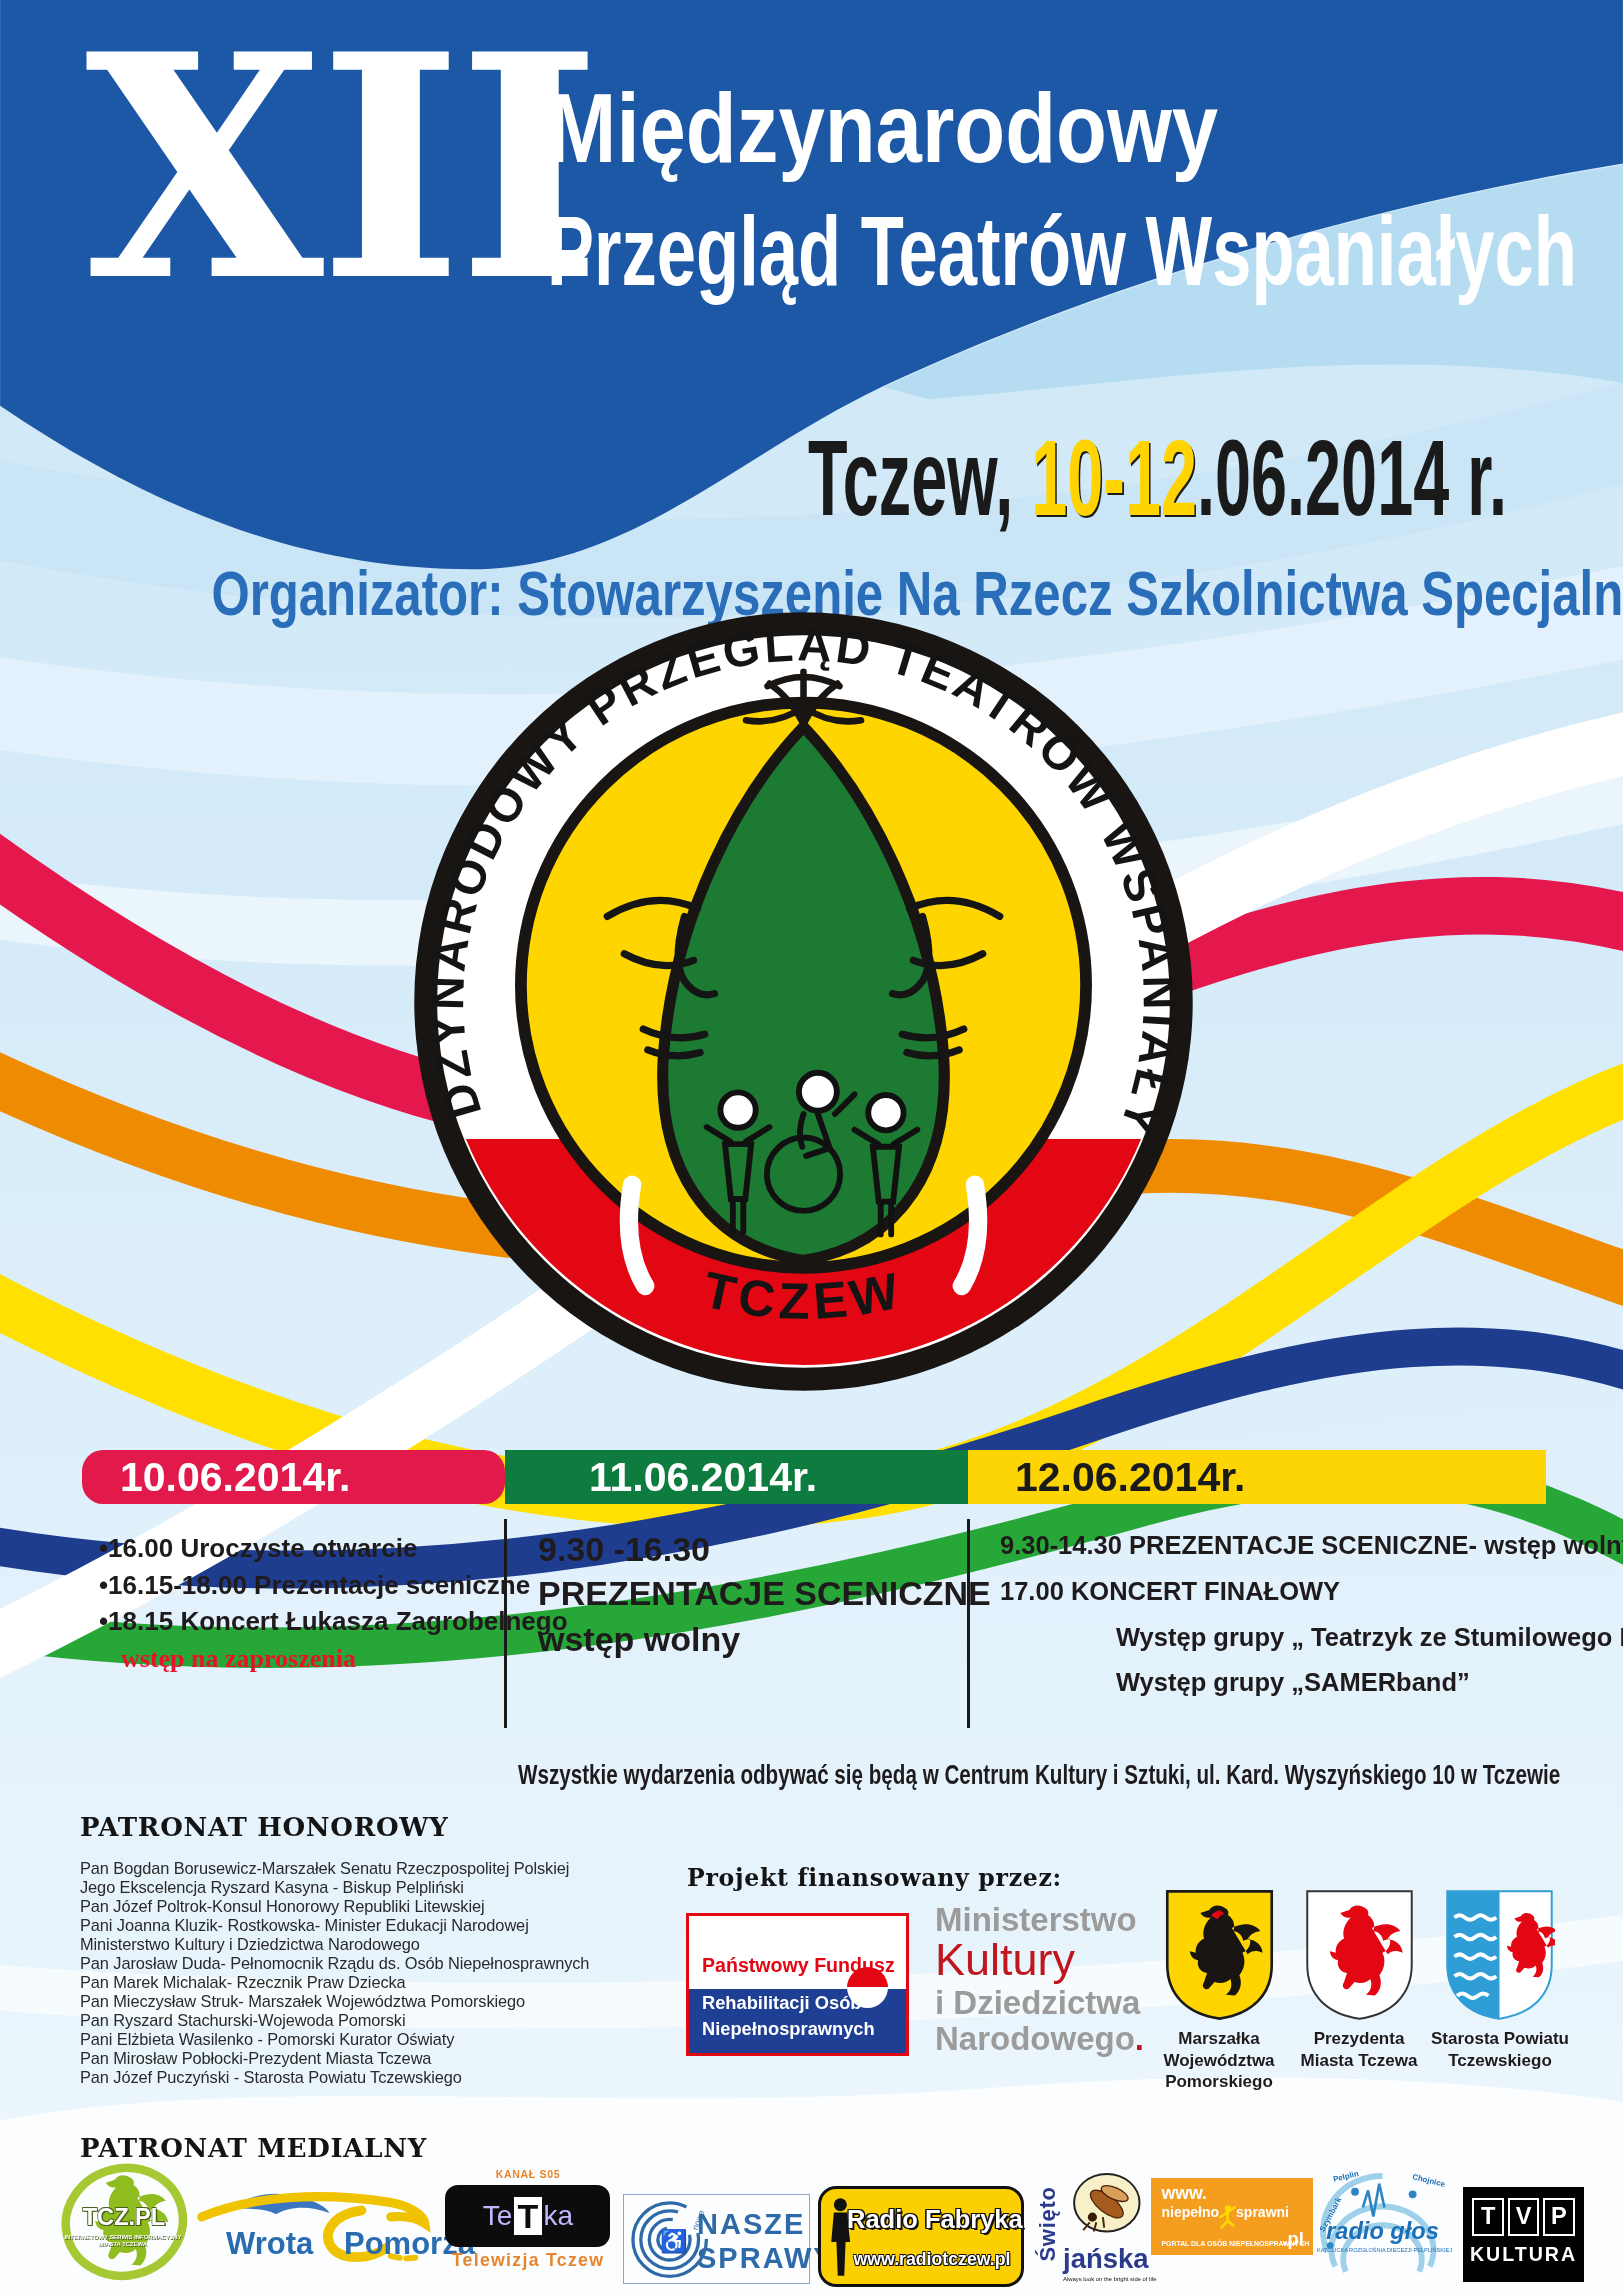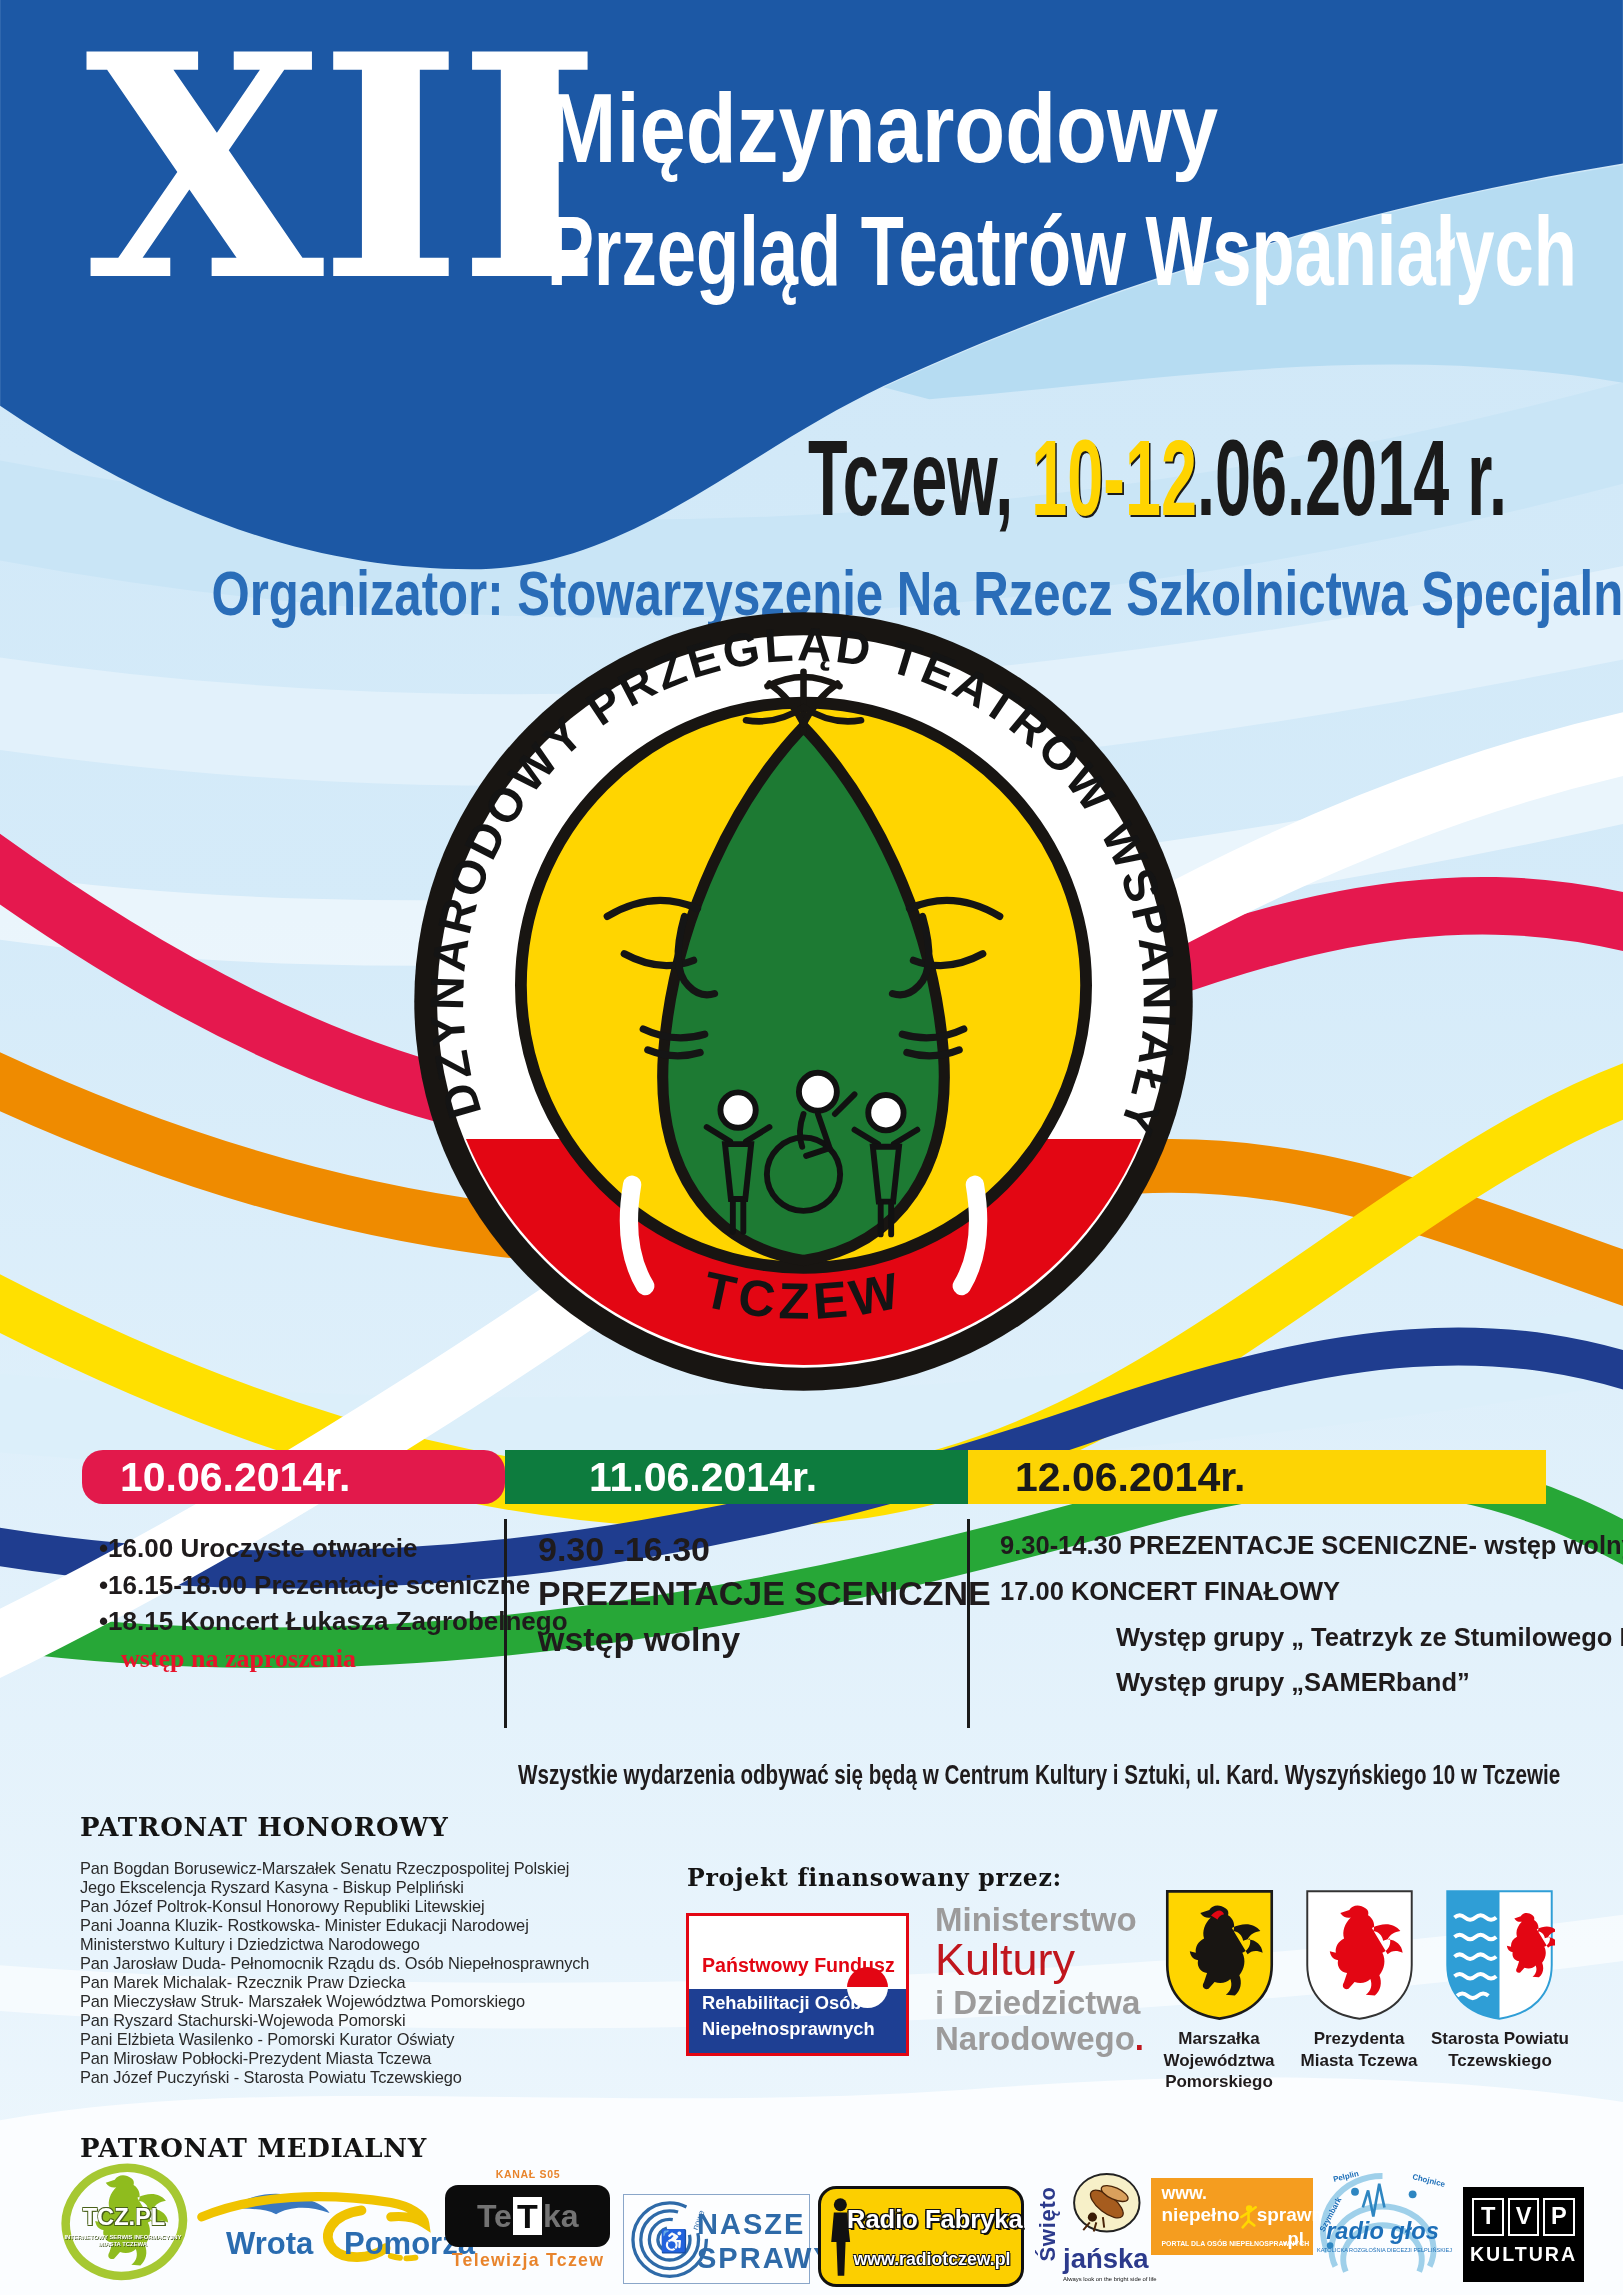--- a/index.html
+++ b/index.html
@@ -80,39 +80,39 @@
   
   .logoBox{box-sizing:border-box;}
   .tcz-name{position:absolute; left:0; top:41px; width:100%; text-align:center; color:#fff; font-weight:bold; font-size:23.6px;
     text-shadow:1.3px 1.3px 0 #49611a,-0.7px -0.7px 0 #49611a,0.7px -0.7px 0 #49611a,-0.7px 0.7px 0 #49611a;}
   .tcz-sub{position:absolute; left:3.9px; top:71px; width:118px; text-align:center; color:#fff; font-weight:bold; font-size:5.9px; line-height:7.2px;
     text-shadow:0.7px 0.7px 0 #3c501a; white-space:pre-line;}
   .wrota-word{position:absolute; top:43px; color:#2a6cb0; font-weight:bold; font-size:31px;}
   .tetka-kanal{position:absolute; top:0; width:100%; text-align:center; color:#e8842c; font-weight:bold; font-size:10.5px; letter-spacing:0.7px;}
   .tetka-box{position:absolute; left:1.3px; top:17px; width:165px; height:62px; background:#0c0c0c; border-radius:13px;
     display:flex; align-items:center; justify-content:center;}
-  .tetka-te,.tetka-ka{color:#737373; font-weight:bold; font-size:32px;}
+  .tetka-te,.tetka-ka{color:#c4b5fd; font-weight:normal; font-size:28px;}
   .tetka-t{color:#0c0c0c; background:#fff; font-weight:bold; font-size:34px; padding:0 3.9px; margin:0 1.3px; line-height:38px;}
   .tetka-sub{position:absolute; top:82px; width:100%; text-align:center; color:#e8842c; font-weight:bold; font-size:17.7px; letter-spacing:1.3px;}
   .nasze{border:1.3px solid #8aa6c9; background:#fdfeff;}
   .nasze-n1{position:absolute; left:73px; top:13px; color:#2e6aa8; font-size:29px; letter-spacing:2px; font-weight:bold;}
   .nasze-n2{position:absolute; left:73px; top:47px; color:#2e6aa8; font-size:29px; letter-spacing:2px; font-weight:bold;}
   .nasze-nowe{position:absolute; left:64px; top:19.6px; color:#2e6aa8; font-size:8.5px; transform:rotate(-68deg);}
   .fabryka{background:#fccf00; border:3.3px solid #111; border-radius:18.3px;}
   .fab-name{position:absolute; left:26px; top:15.7px; width:170px; text-align:center; color:#fff; font-weight:bold; font-size:25.5px; white-space:nowrap;
     text-shadow:2px 2px 0 #111,-1.3px -1.3px 0 #111,1.3px -1.3px 0 #111,-1.3px 1.3px 0 #111;}
   .fab-url{position:absolute; left:26px; top:60px; width:170px; text-align:center; color:#fff; font-weight:bold; font-size:17.7px; white-space:nowrap;
     text-shadow:1.3px 1.3px 0 #111,-0.7px -0.7px 0 #111,0.7px -0.7px 0 #111,-0.7px 0.7px 0 #111;}
   .swieto-v{position:absolute; left:-27.5px; top:41px; color:#2c3a8c; font-weight:bold; font-size:22px; transform:rotate(-90deg); letter-spacing:0.7px;}
   .swieto-j{position:absolute; left:26px; top:73px; color:#2c3a8c; font-weight:bold; font-size:27.5px;}
   .swieto-tag{position:absolute; left:26px; top:106px; color:#111; font-size:5.9px; white-space:nowrap;}
   .niep{background:#f59d1f;}
   .niep-www{position:absolute; left:10.5px; top:5.2px; color:#fff; font-weight:bold; font-size:17.7px;}
   .niep-row{position:absolute; left:10.5px; top:26px; display:flex; align-items:flex-start;}
-  .niep-w{color:#fff; font-weight:bold; font-size:19px;}
+  .niep-w{color:#fff; font-weight:bold; font-size:14px;}
   .niep-pl{position:absolute; right:9.2px; top:50px; color:#fff; font-weight:bold; font-size:18.3px;}
   .niep-sub{position:absolute; left:10.5px; bottom:7.9px; color:#fff; font-weight:bold; font-size:6.9px; white-space:nowrap;}
   .glos-name{position:absolute; left:0; top:50px; width:100%; text-align:center; color:#1d6fb8; font-weight:bold; font-style:italic; font-size:23.6px;}
   .glos-sub{position:absolute; left:0; top:79px; width:100%; text-align:center; color:#1d6fb8; font-size:5.6px; white-space:nowrap;}
   .glos-city{position:absolute; color:#1d6fb8; font-weight:bold; font-size:7.9px;}
   .tvp{background:#000;}
   .tvp-row{position:absolute; left:0; top:10.5px; width:100%; display:flex; justify-content:center; gap:3.9px;}
   .tvp-letter{width:27.5px; height:34px; border:2px solid #fff; color:#fff; font-weight:bold; font-size:23.6px;
     display:flex; align-items:center; justify-content:center;}
   .tvp-k{position:absolute; left:0; top:56px; width:100%; text-align:center; color:#fff; font-weight:bold; font-size:19.6px; letter-spacing:2px;}

